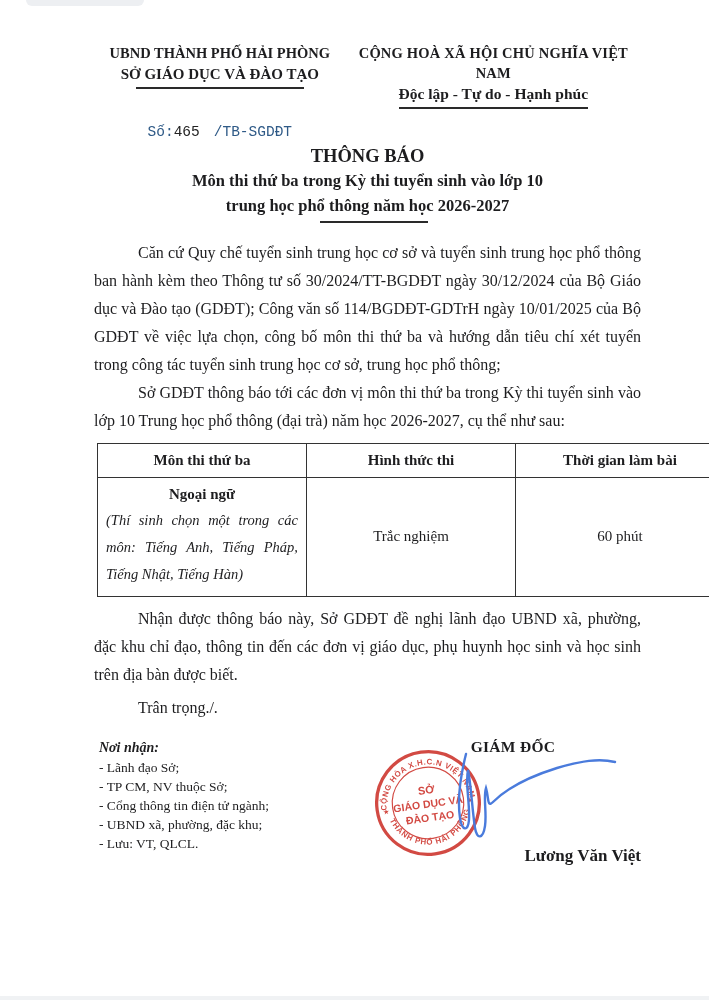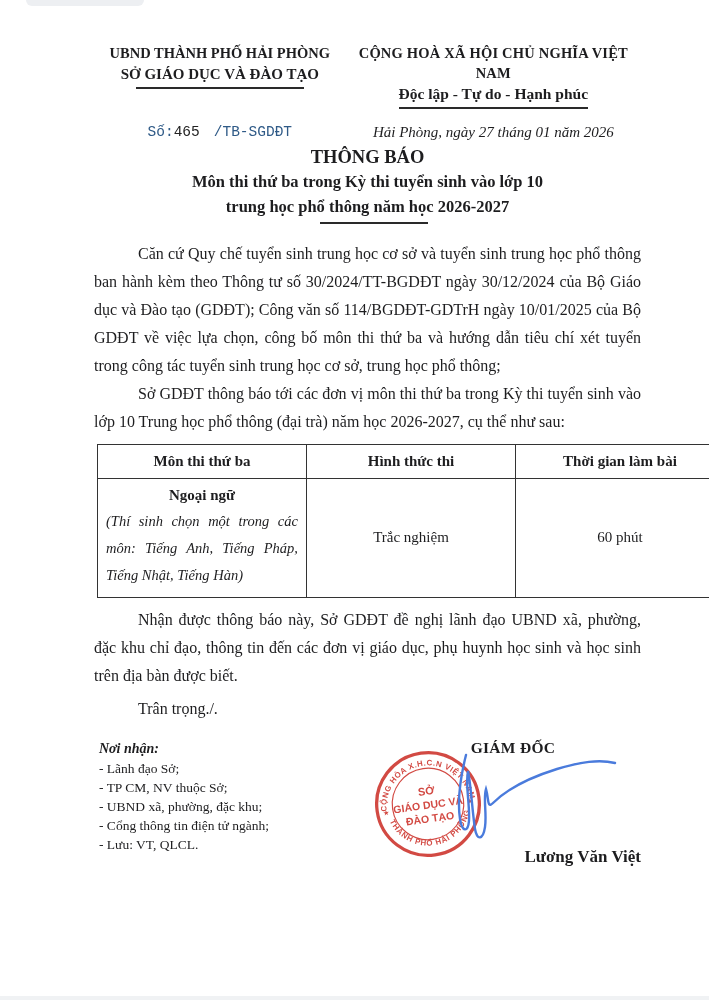--- a/index.html
+++ b/index.html
@@ -93,21 +93,20 @@
     <div class="hdr-right">
       <div class="l1">CỘNG HOÀ XÃ HỘI CHỦ NGHĨA VIỆT NAM</div>
       <div class="l2">Độc lập - Tự do - Hạnh phúc</div>
     </div>
   </div>
 
   <div class="meta-row">
     <div class="doc-no">
       <span class="lbl">Số:</span><span class="num">465</span><span class="suffix">/TB-SGDĐT</span>
     </div>
-    <div class="date-line">Hải Phòng, ngày 27 tháng 01 năm 2026</div>
   </div>
 
   <div class="title">
     <div class="t1">THÔNG BÁO</div>
     <div class="t2">Môn thi thứ ba trong Kỳ thi tuyển sinh vào lớp 10</div>
     <div class="t3">trung học phổ thông năm học 2026-2027</div>
     <div class="rule"></div>
   </div>
 
   <p class="para first">Căn cứ Quy chế tuyển sinh trung học cơ sở và tuyển sinh trung học phổ thông ban hành kèm theo Thông tư số 30/2024/TT-BGDĐT ngày 30/12/2024 của Bộ Giáo dục và Đào tạo (GDĐT); Công văn số 114/BGDĐT-GDTrH ngày 10/01/2025 của Bộ GDĐT về việc lựa chọn, công bố môn thi thứ ba và hướng dẫn tiêu chí xét tuyển trong công tác tuyển sinh trung học cơ sở, trung học phổ thông;</p>
@@ -134,22 +133,22 @@
   </table>
 
   <p class="para p-after-table">Nhận được thông báo này, Sở GDĐT đề nghị lãnh đạo UBND xã, phường, đặc khu chỉ đạo, thông tin đến các đơn vị giáo dục, phụ huynh học sinh và học sinh trên địa bàn được biết.</p>
   <p class="closing">Trân trọng./.</p>
 
   <div class="footer">
     <div class="recipients">
       <div class="cap">Nơi nhận:</div>
       <div>- Lãnh đạo Sở;</div>
       <div>- TP CM, NV thuộc Sở;</div>
+      <div>- Cổng thông tin điện tử ngành;</div>
       <div>- UBND xã, phường, đặc khu;</div>
-      <div>- Cổng thông tin điện tử ngành;</div>
       <div>- Lưu: VT, QLCL.</div>
     </div>
 
     <div class="sign-block">
       <div class="sign-title">GIÁM ĐỐC</div>
 
       <svg class="seal" viewBox="0 0 120 120">
         <circle cx="60" cy="60" r="56" fill="none" stroke="#cf3b34" stroke-width="3.6"></circle>
         <circle cx="60" cy="60" r="39" fill="none" stroke="#cf3b34" stroke-width="1.3"></circle>
         <defs>

